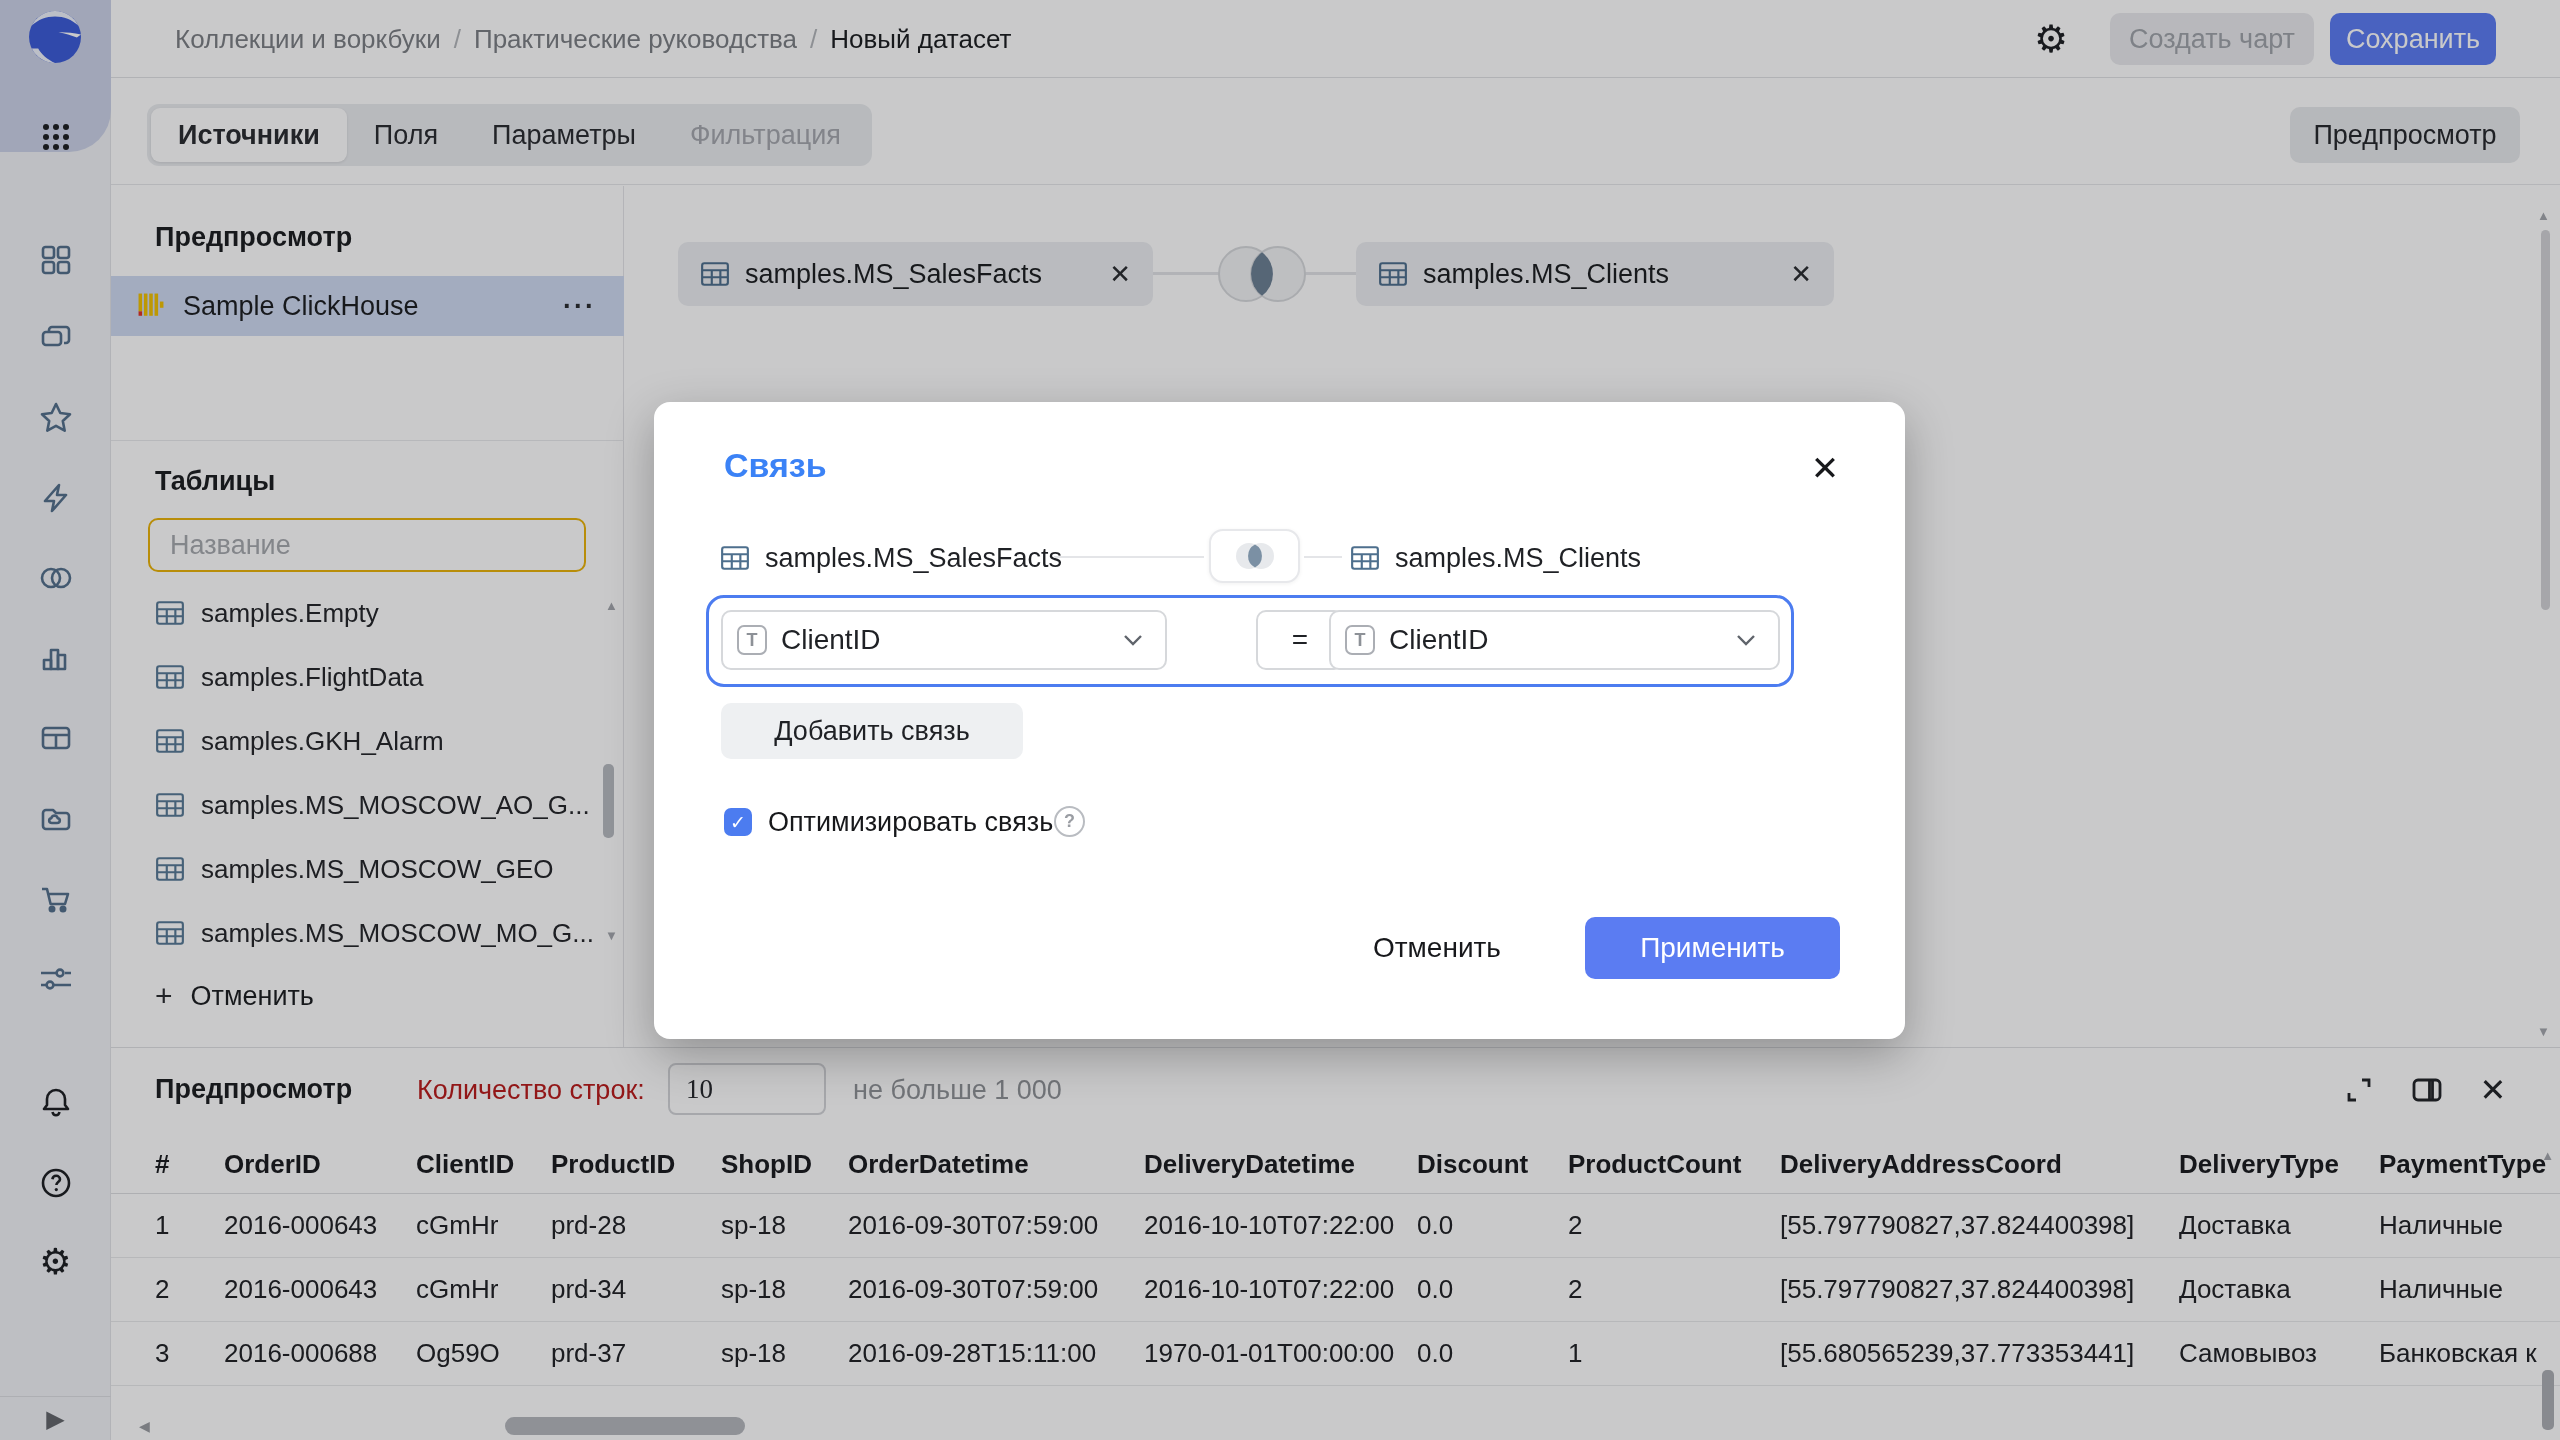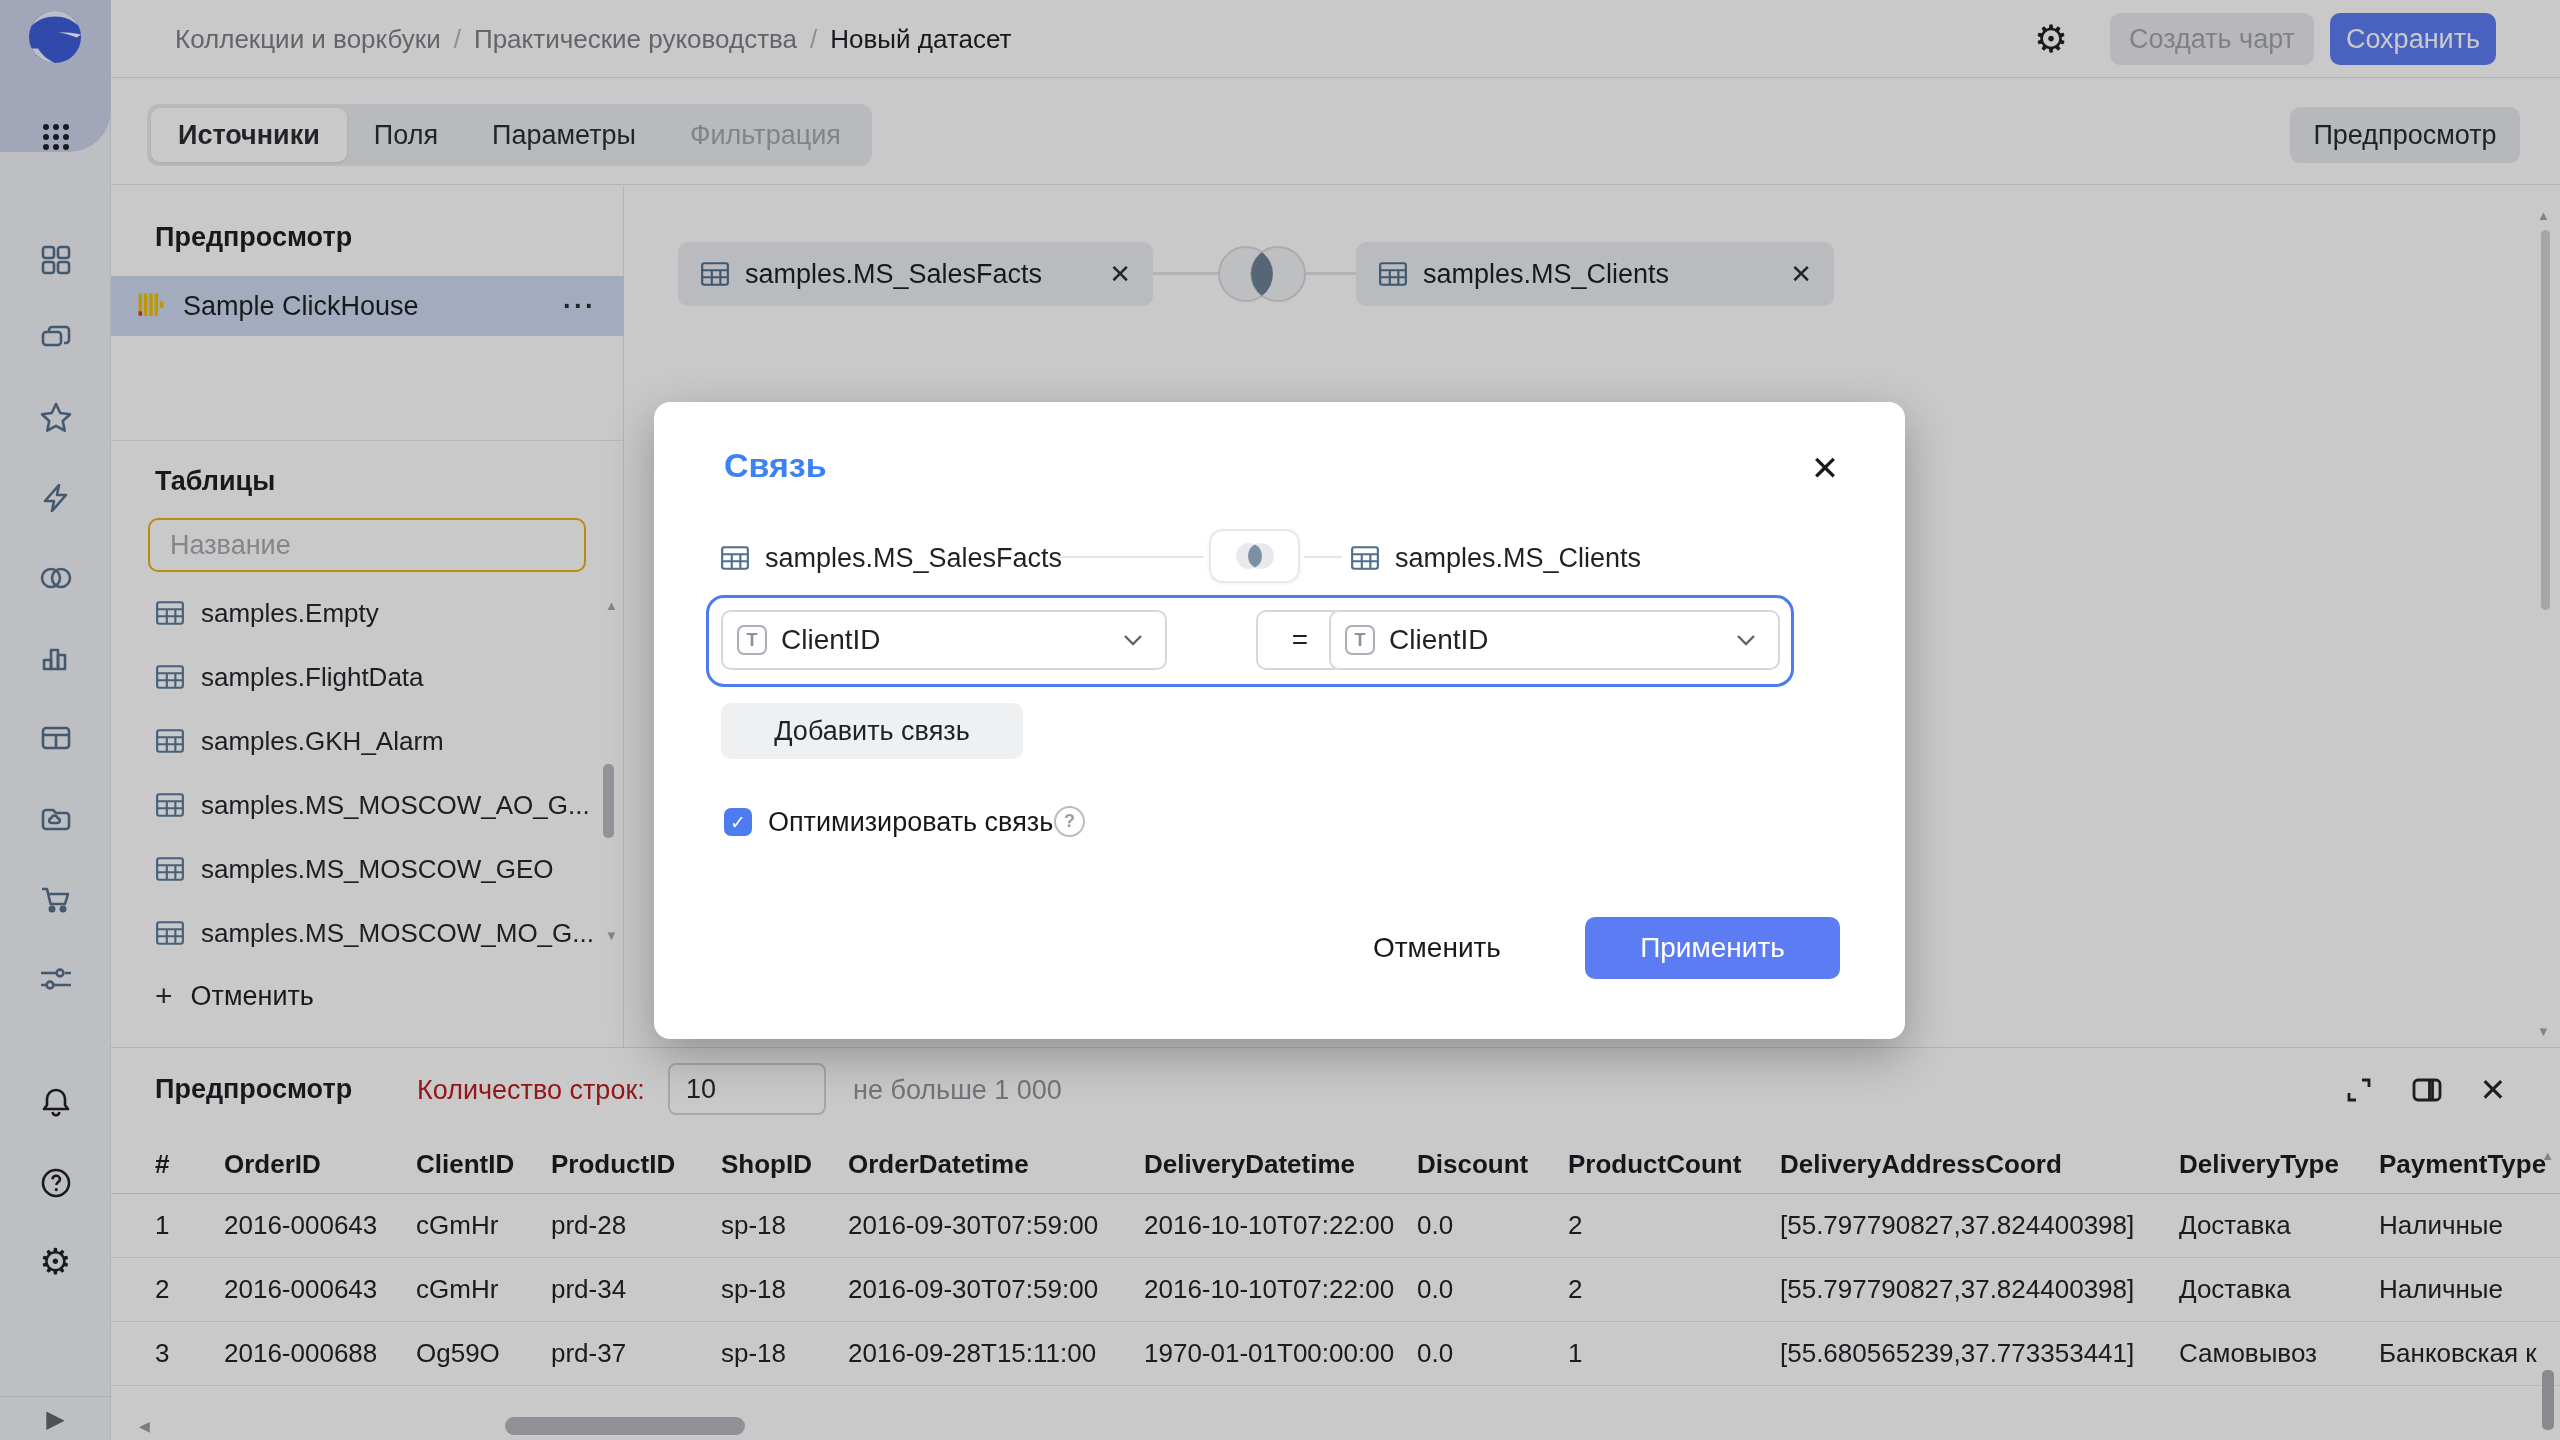--- a/index.html
+++ b/index.html
@@ -66,21 +66,21 @@
   .chip .ic { margin-left:22px; color:#4e6f8d; display:flex; }
   .chip .nm { margin-left:15px; font-size:27px; color:#1c1e21; }
   .chip .x { position:absolute; right:22px; font-size:26px; color:#2a2c30; }
   .link-line { position:absolute; top:86px; height:3px; background:#e2e3e7; }
 
   
   .preview { position:absolute; left:111px; top:1047px; width:2449px; height:393px; background:#fff; border-top:1px solid #dfe0e3; }
   .pv-title { position:absolute; left:44px; top:26px; font-size:27px; font-weight:bold; color:#1c1e21; }
   .pv-label { position:absolute; left:306px; top:27px; font-size:27px; color:#b91c1c; }
   .rowcount { position:absolute; left:557px; top:15px; width:158px; height:52px; border:2px solid #d2d4d8; border-radius:8px; }
-  .rowcount input { width:100%; height:100%; border:0; outline:none; font-family:Liberation Sans, sans-serif; font-size:27px; padding:4px 16px; color:#26282c; background:transparent; }
+  .rowcount input { width:100%; height:100%; border:0; outline:none; font-family:Liberation Serif, serif; font-size:27px; padding:4px 16px; color:#26282c; background:transparent; }
   .pv-hint { position:absolute; left:742px; top:27px; font-size:27px; color:#8f9297; }
   .pv-ic { position:absolute; top:22px; width:40px; height:40px; display:flex; align-items:center; justify-content:center; color:#222428; }
   .ptable { position:absolute; left:0; top:88px; width:2449px; }
   .prow { display:grid; grid-template-columns:69px 192px 135px 170px 127px 296px 273px 151px 212px 399px 200px 260px; padding-left:44px; align-items:center; height:64px; }
   .prow.head { height:58px; border-bottom:1px solid #dddee1; font-weight:bold; color:#1a1c1f; }
   .prow.body { border-bottom:1px solid #e8e9eb; color:#202226; }
   .pc { font-size:26px; white-space:nowrap; overflow:hidden; padding-right:14px; }
   .hscroll-track { position:absolute; left:20px; top:367px; width:2429px; height:22px; }
   .hthumb { position:absolute; left:374px; top:2px; width:240px; height:18px; background:#b5b8bd; border-radius:9px; }
   .hs-arrow { position:absolute; left:8px; top:3px; font-size:14px; color:#9a9da2; }

